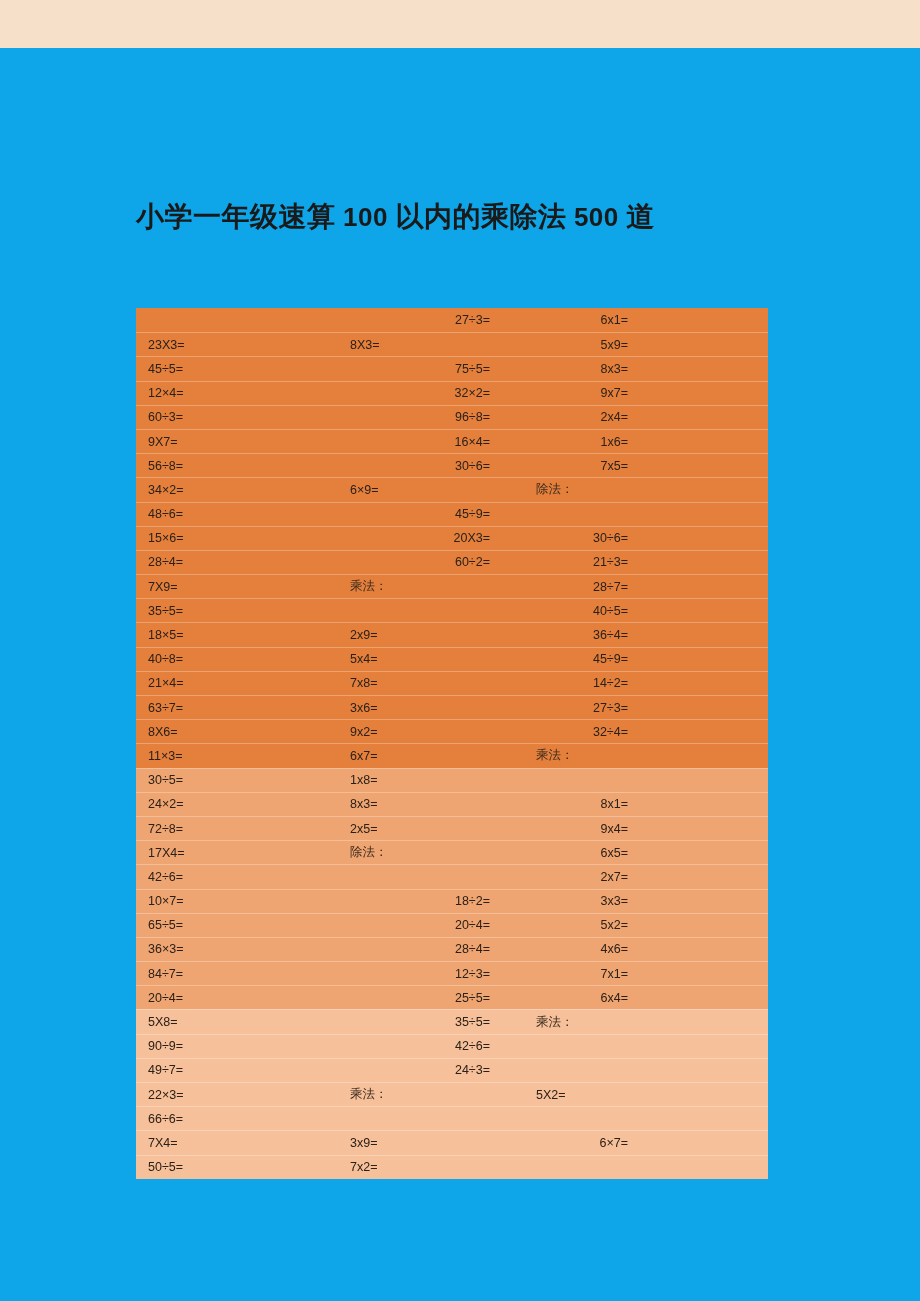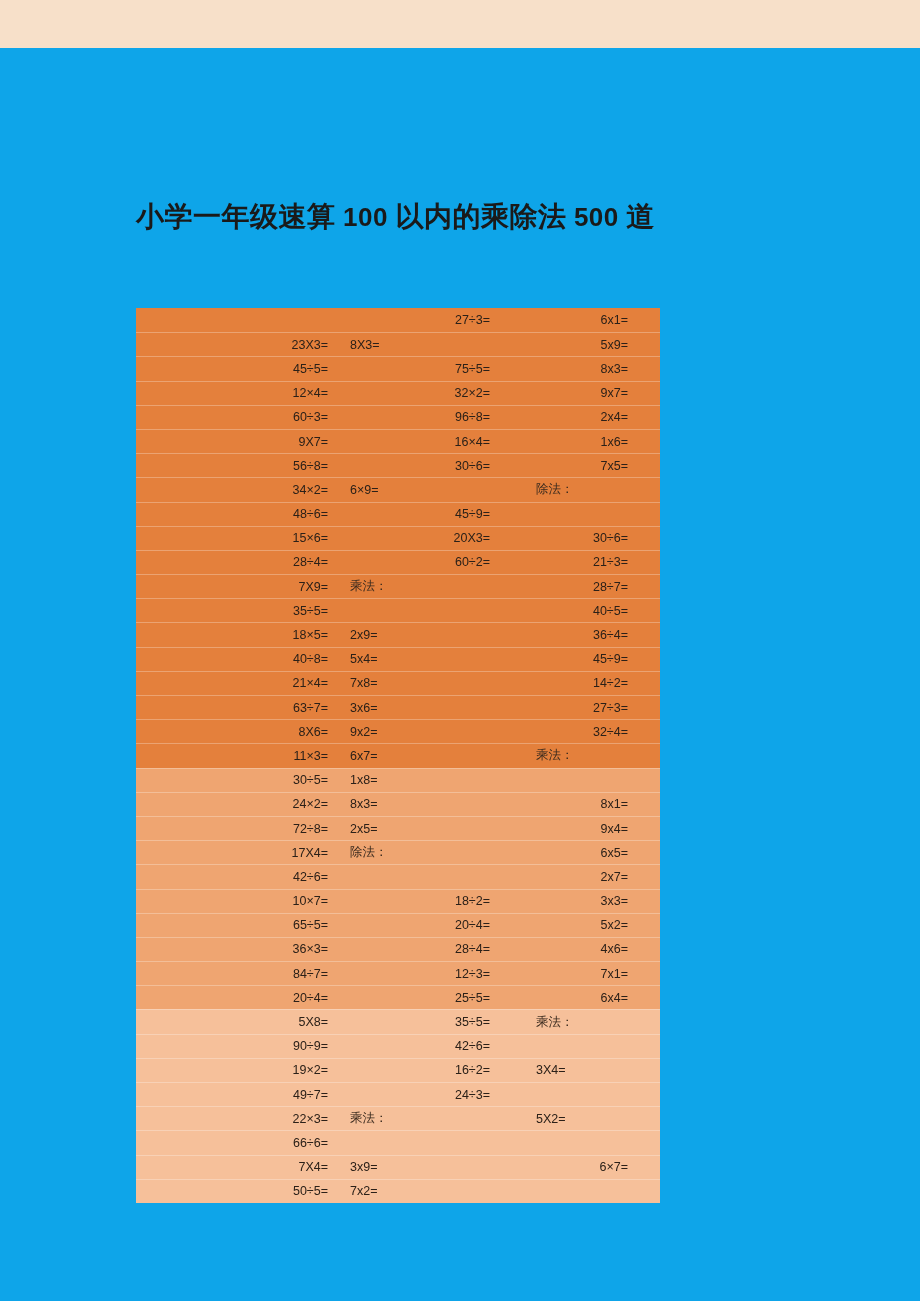--- a/index.html
+++ b/index.html
@@ -34,21 +34,21 @@
   .doc-title b {
     font-family: "Liberation Sans", "DejaVu Sans", sans-serif;
     font-weight: bold;
     font-size: 26px;
   }
 
   .sheet {
     position: absolute;
     left: 136px;
     top: 260px;
-    width: 524px;
+    width: 632px;
   }
   .band {
     width: 100%;
   }
   .band-dark   { background: #e4803c; }
   .band-mid    { background: #efa571; }
   .band-light  { background: #f6c09a; }
 
   .row {
     display: flex;
@@ -58,21 +58,21 @@
   }
   .row.sep {
     border-top: 1px solid rgba(255,255,255,0.28);
   }
   .cell {
     font-size: 12.5px;
     color: #2b2018;
     white-space: nowrap;
     box-sizing: border-box;
   }
-  .c1 { width: 192px; padding-left: 0; text-align: right; }
+  .c1 { width: 192px; padding-left: 12px; text-align: left; }
   .c2 { width: 190px; padding-right: 28px; text-align: right; }
   .c3 { width: 142px; padding-right: 32px; text-align: right; }
   .c2.lead, .c3.lead { text-align: left; }
   .c2.lead { padding-left: 22px; padding-right: 0; }
   .c3.lead { padding-left: 18px; padding-right: 0; }
   .label {
     color: #3a2a1e;
   }
 </style>
 </head>
@@ -239,25 +239,20 @@
           <div class="cell c1">5X8=</div>
           <div class="cell c2">35÷5=</div>
           <div class="cell c3 lead label">乘法：</div>
         </div>
         <div class="row sep">
           <div class="cell c1">90÷9=</div>
           <div class="cell c2">42÷6=</div>
           <div class="cell c3"></div>
         </div>
         <div class="row sep">
-          <div class="cell c1">19×2=</div>
-          <div class="cell c2">16÷2=</div>
-          <div class="cell c3 lead">3X4=</div>
-        </div>
-        <div class="row sep">
           <div class="cell c1">49÷7=</div>
           <div class="cell c2">24÷3=</div>
           <div class="cell c3"></div>
         </div>
         <div class="row sep">
           <div class="cell c1">22×3=</div>
           <div class="cell c2 lead label">乘法：</div>
           <div class="cell c3 lead">5X2=</div>
         </div>
         <div class="row sep">

